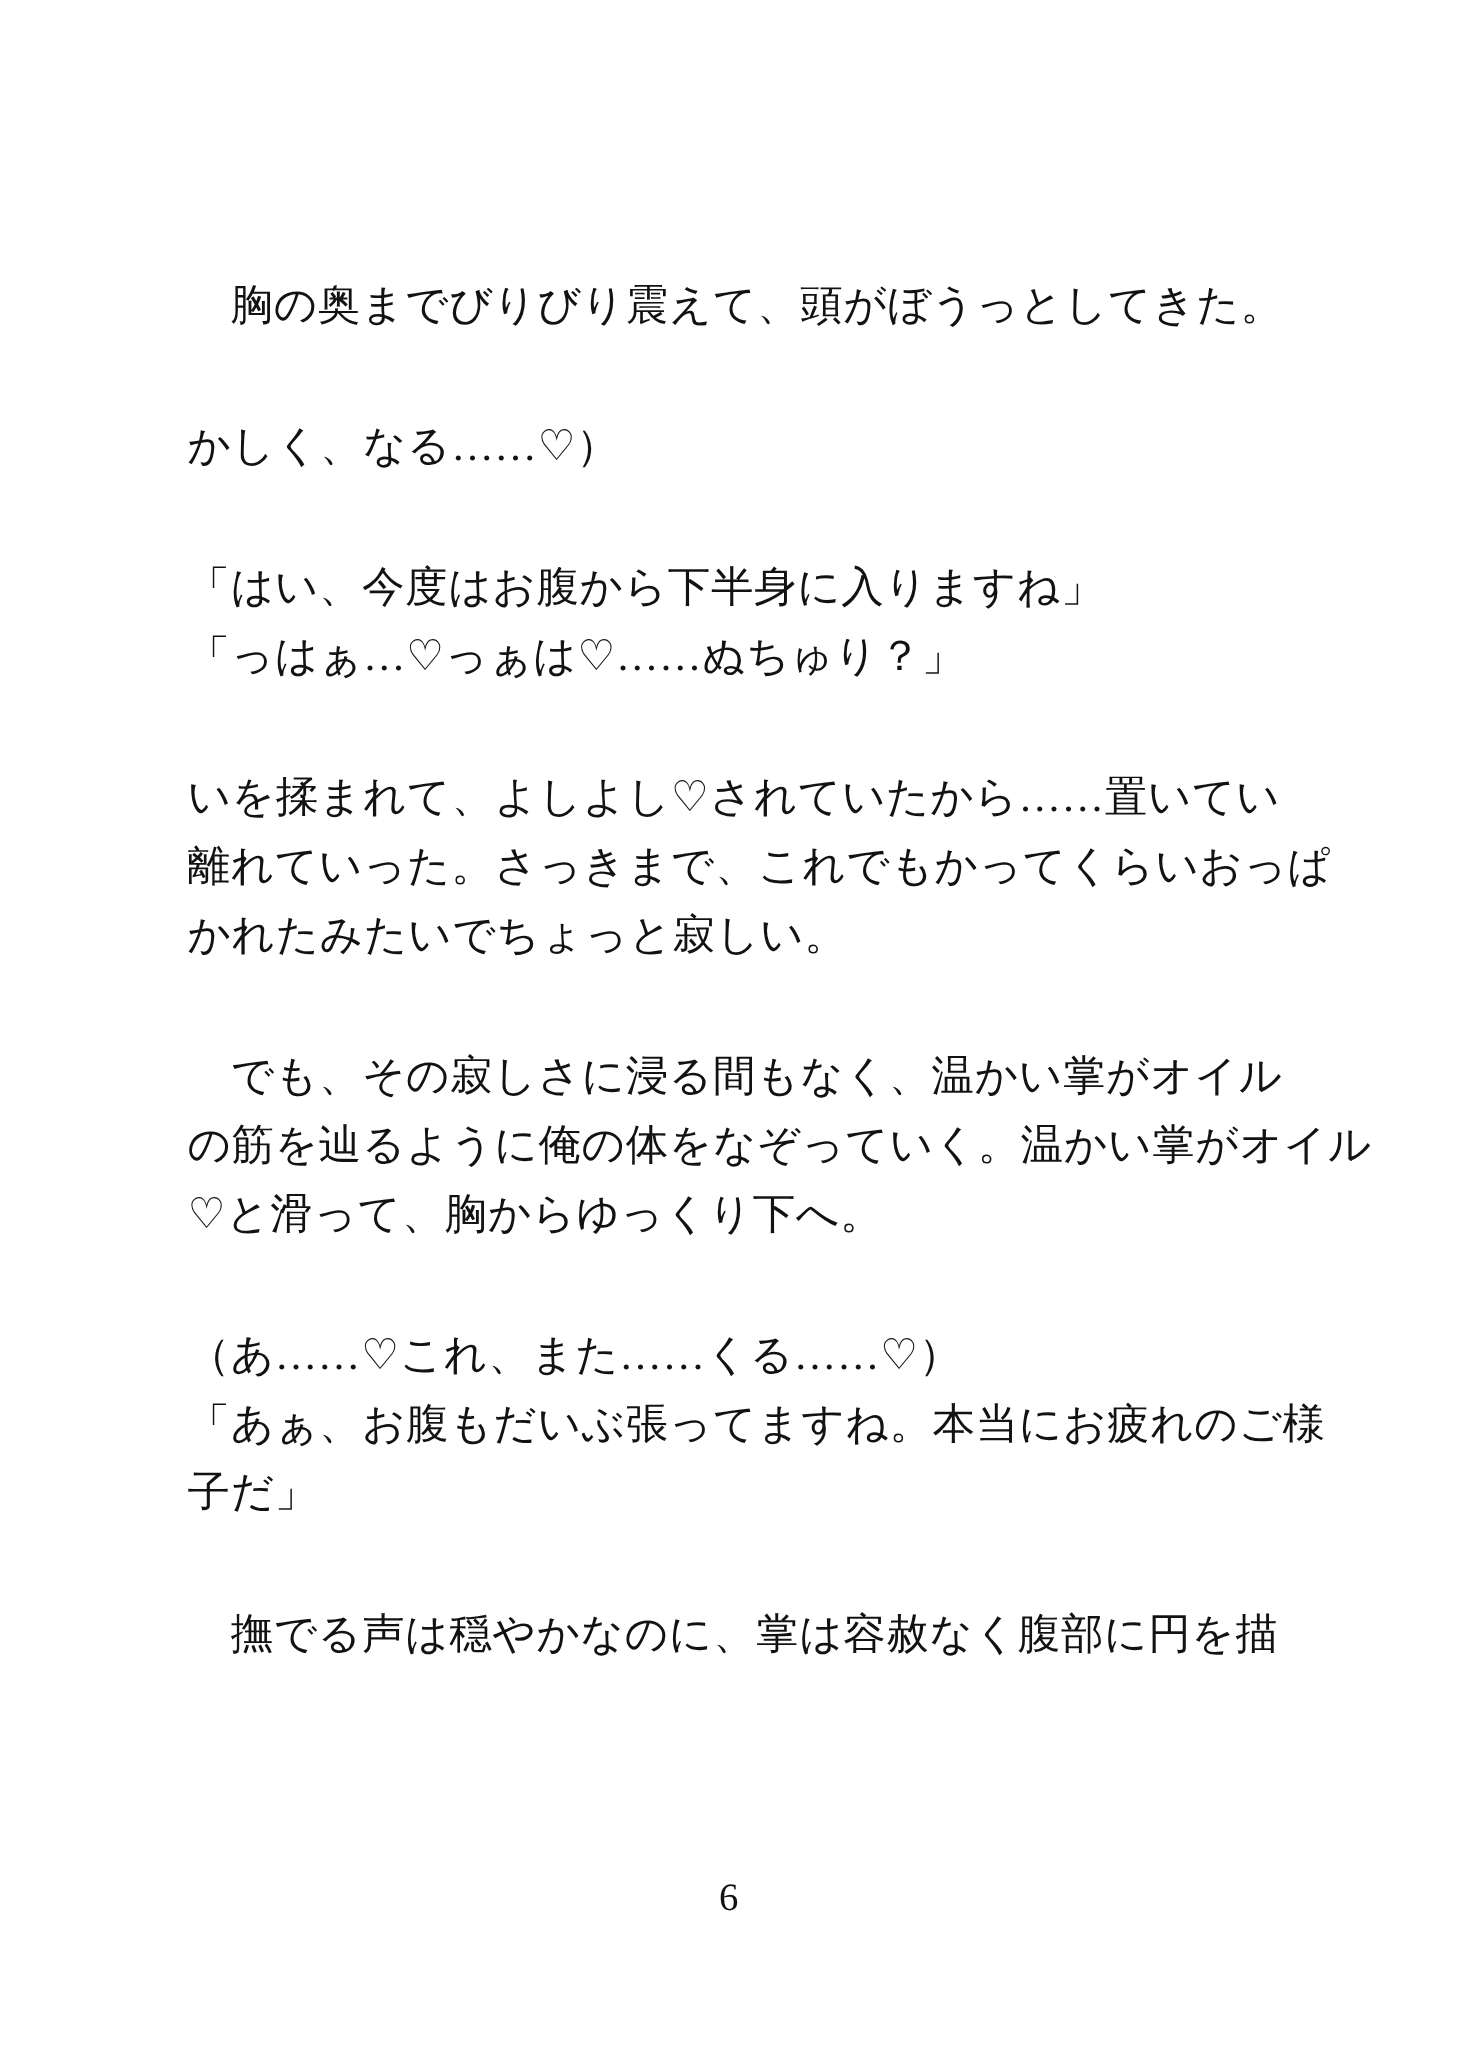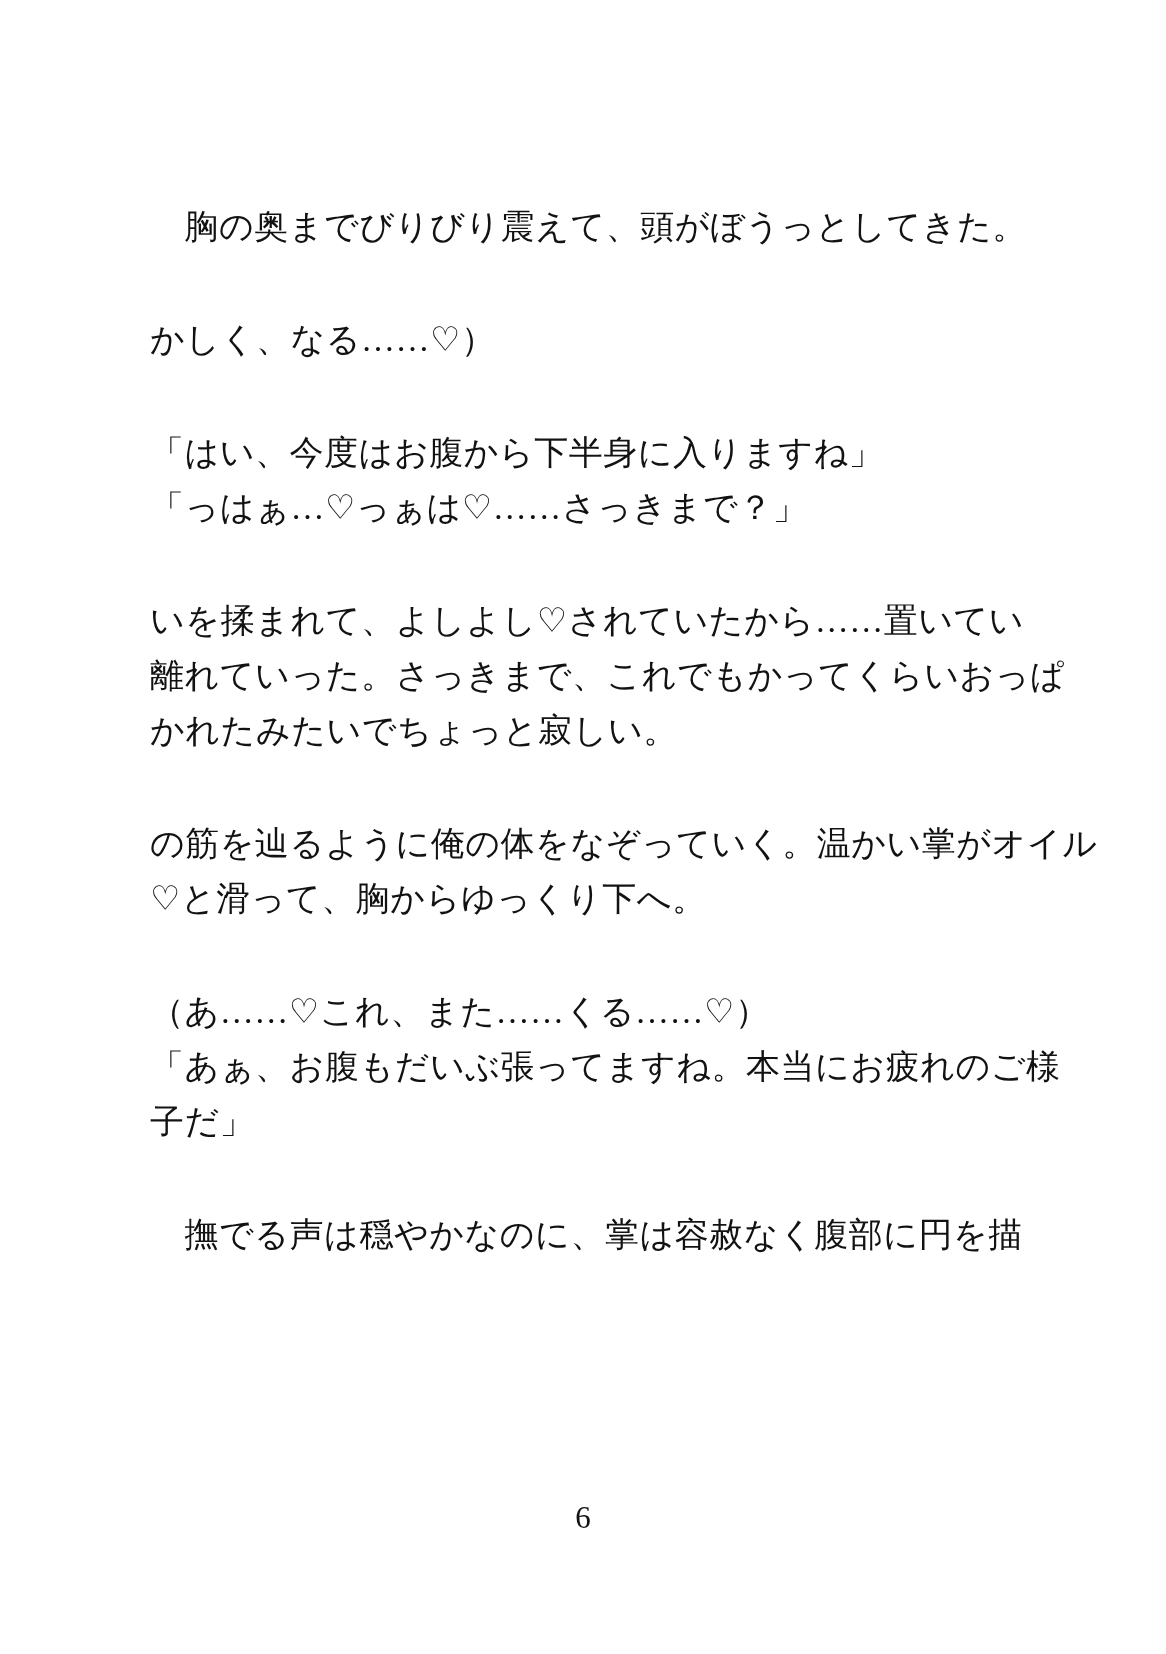--- a/index.html
+++ b/index.html
@@ -10,21 +10,21 @@
   body {
     width: 1166px;
     height: 1654px;
     position: relative;
     overflow: hidden;
     font-family: "Liberation Serif", "DejaVu Serif", serif;
     color: #121212;
   }
   .content {
     position: absolute;
-    top: 199px;
+    top: 217px;
     left: 150px;
     width: 900px;
   }
   .para {
     margin: 0 0 58px 0;
   }
   .para:last-child {
     margin-bottom: 0;
   }
   .line {
@@ -53,30 +53,31 @@
   <div class="para">
     <div class="line">　胸の奥までびりびり震えて、頭がぼうっとしてきた。</div>
   </div>
 
   <div class="para">
     <div class="line">かしく、なる……♡）</div>
   </div>
 
   <div class="para">
     <div class="line">「はい、今度はお腹から下半身に入りますね」</div>
-    <div class="line">「っはぁ…♡っぁは♡……さっきまで？」</div>
+    <div class="line">「っはぁ…♡っぁは♡……ぬちゅり？」</div>
   </div>
 
   <div class="para">
     <div class="line">いを揉まれて、よしよし♡されていたから……置いてい</div>
     <div class="line">離れていった。さっきまで、これでもかってくらいおっぱ</div>
     <div class="line">かれたみたいでちょっと寂しい。</div>
   </div>
 
   <div class="para">
+    <div class="line">　でも、その寂しさに浸る間もなく、温かい掌がオイル</div>
     <div class="line">の筋を辿るように俺の体をなぞっていく。温かい掌がオイル</div>
     <div class="line">♡と滑って、胸からゆっくり下へ。</div>
   </div>
 
   <div class="para">
     <div class="line">（あ……♡これ、また……くる……♡）</div>
     <div class="line">「あぁ、お腹もだいぶ張ってますね。本当にお疲れのご様</div>
     <div class="line">子だ」</div>
   </div>
 

